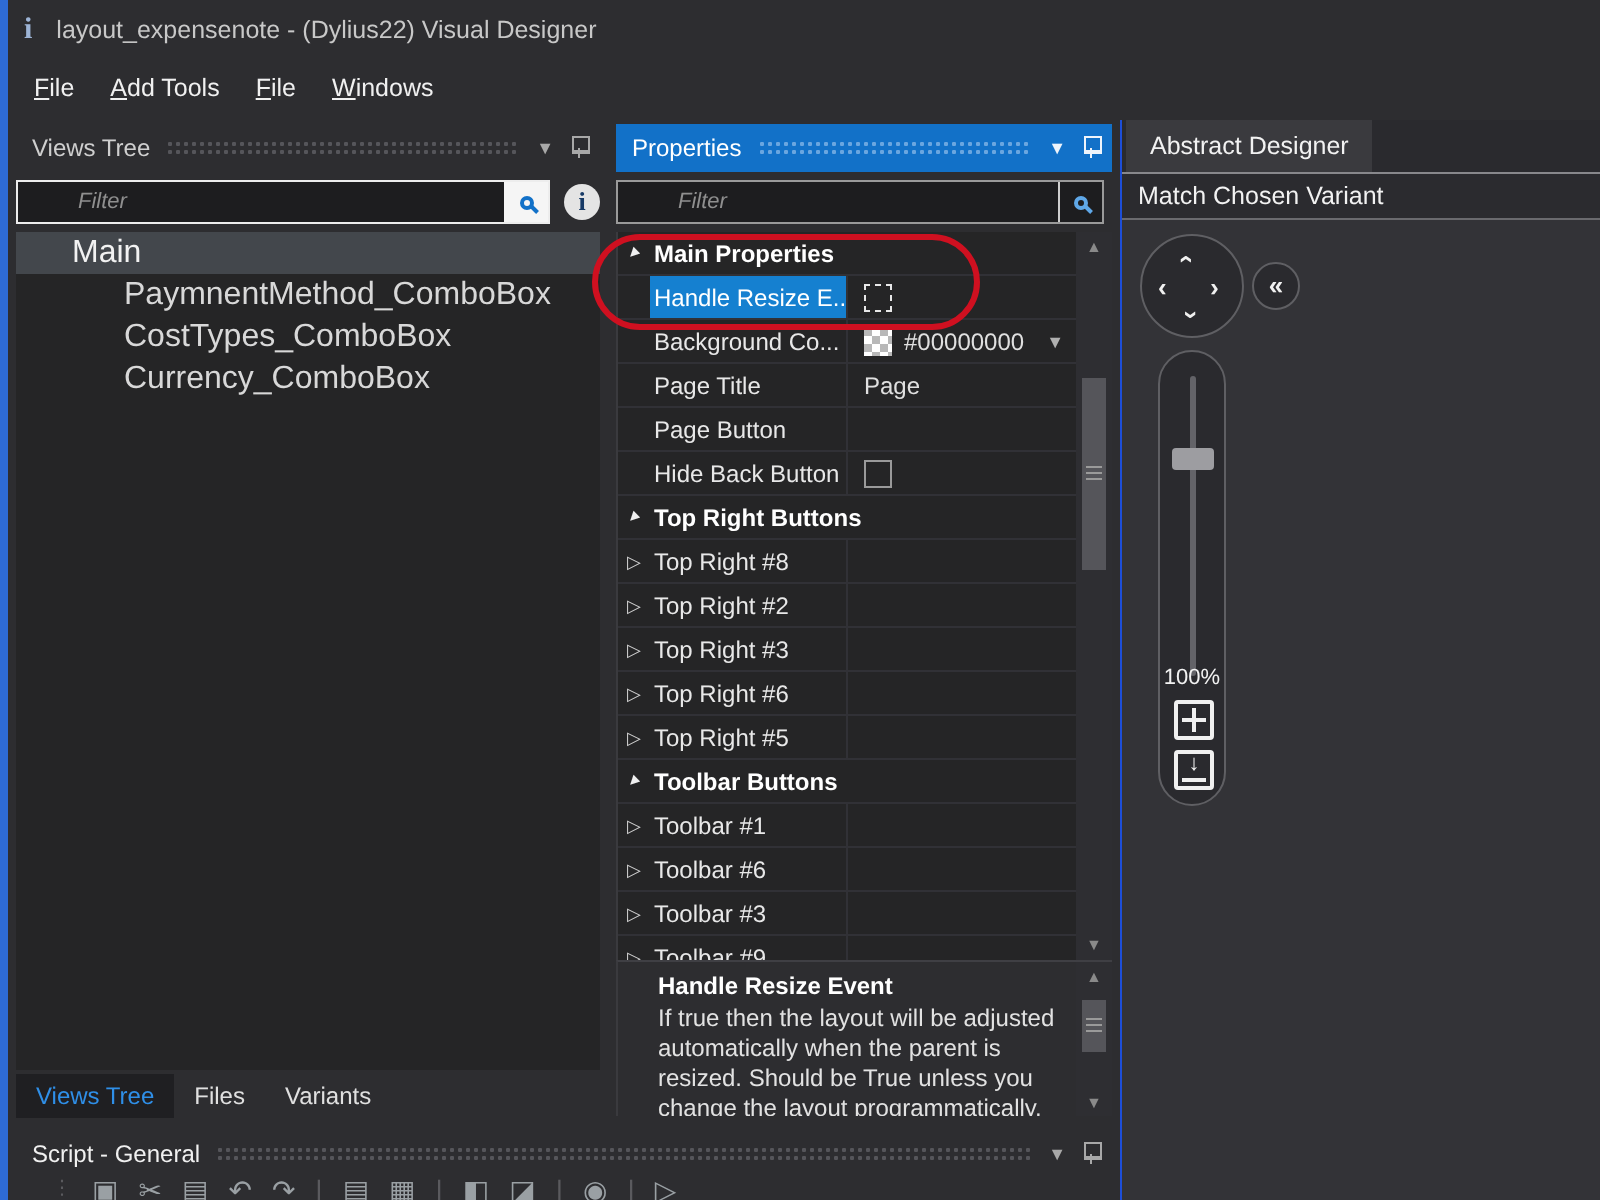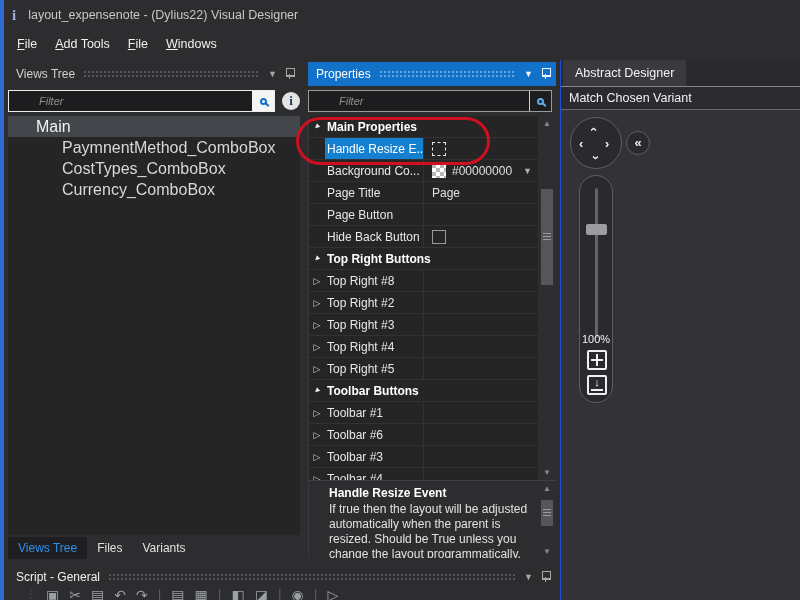--- a/index.html
+++ b/index.html
@@ -275,21 +275,21 @@
         </span>
         <span class="pname">Top Right #3</span>
         <span class="pval">
           <span></span>
         </span>
       </div>
       <div class="prow">
         <span class="gutter">
           <span class="exp-collapsed">▷</span>
         </span>
-        <span class="pname">Top Right #4</span>
+        <span class="pname">Top Right #6</span>
         <span class="pval">
           <span></span>
         </span>
       </div>
       <div class="prow">
         <span class="gutter">
           <span class="exp-collapsed">▷</span>
         </span>
         <span class="pname">Top Right #5</span>
         <span class="pval">
@@ -326,21 +326,21 @@
         </span>
         <span class="pname">Toolbar #3</span>
         <span class="pval">
           <span></span>
         </span>
       </div>
       <div class="prow">
         <span class="gutter">
           <span class="exp-collapsed">▷</span>
         </span>
-        <span class="pname">Toolbar #4</span>
+        <span class="pname">Toolbar #9</span>
         <span class="pval">
           <span></span>
         </span>
       </div>
     </div>
   <div class="vscroll" style="height:364px;">
     <span class="vs-arrow">▲</span>
     <div class="vs-track">
       <div class="vs-thumb" style="top:58px; height:96px;">
           <span class="vs-grip"></span>

